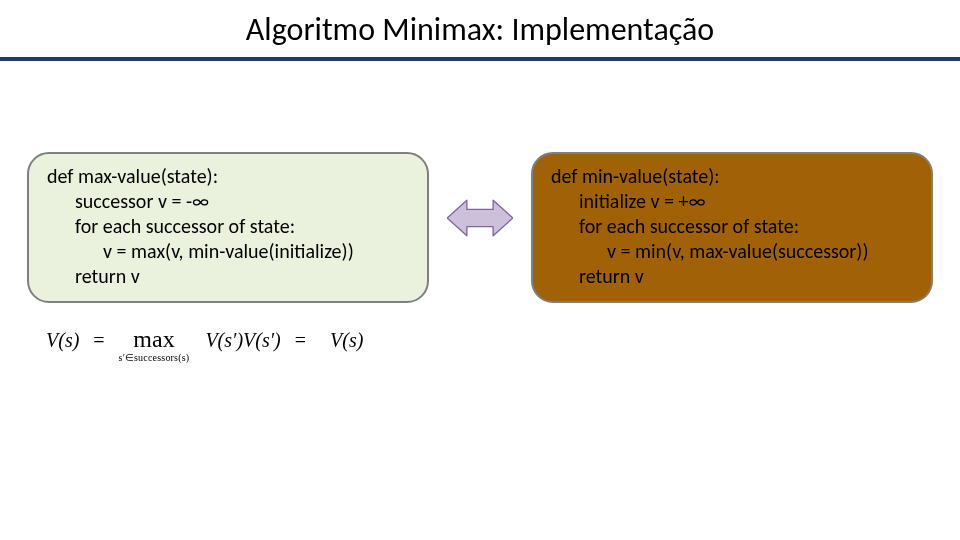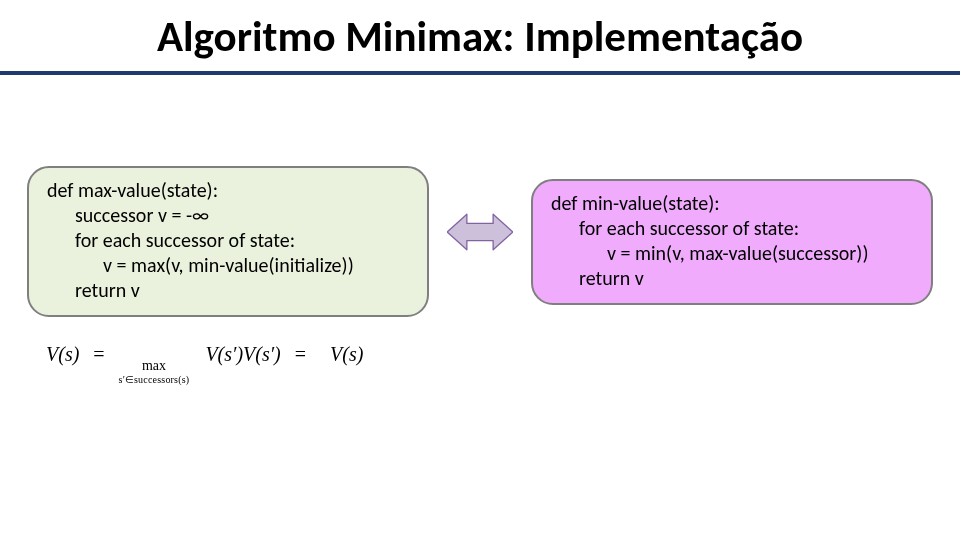--- a/index.html
+++ b/index.html
@@ -5,24 +5,24 @@
   * { box-sizing: border-box; margin: 0; padding: 0; }
   body {
     width: 960px;
     height: 540px;
     background: #ffffff;
     font-family: Calibri, "Segoe UI", Arial, sans-serif;
     color: #000;
     overflow: hidden;
   }
   .title {
-    font-size: 43px;
+    font-size: 32px;
     text-align: center;
     padding: 10px 0 8px 0;
-    font-weight: 700;
+    font-weight: 400;
   }
   .rule {
     height: 4px;
     background: #1f3a6e;
     width: 100%;
   }
   .content {
     display: flex;
     align-items: center;
     justify-content: center;
@@ -32,21 +32,21 @@
   .codebox {
     border: 2px solid #7f7f7f;
     border-radius: 22px;
     padding: 10px 18px 12px 18px;
     font-size: 20px;
     line-height: 1.25;
     width: 402px;
     margin-top: 19px;
   }
   .codebox.left  { background: #eaf1dd; }
-  .codebox.right { background: #f0abfc; }
+  .codebox.right { background: #a16207; }
   .ind1 { padding-left: 28px; }
   .ind2 { padding-left: 56px; }
   .arrow {
     width: 66px;
     height: 46px;
     flex: 0 0 auto;
   }
   .formulas {
     display: flex;
     justify-content: flex-start;
@@ -55,21 +55,21 @@
     font-size: 20px;
   }
   .formula {
     display: flex;
     align-items: flex-start;
     gap: 6px;
   }
   .lhs { font-style: italic; padding-top: 6px; }
   .eq  { padding: 6px 8px 0 8px; }
   .op  { display: flex; flex-direction: column; align-items: center; line-height: 1; }
-  .op-main { font-size: 14px; padding-top: 4px; margin-top: 18px; }
+  .op-main { font-size: 24px; padding-top: 4px; }
   .op-sub  { font-size: 10px; letter-spacing: 0.2px; padding-top: 2px; }
   .rhs { font-style: italic; padding-top: 6px; padding-left: 10px; }
   .formula-right { margin-right: 10px; }
 </style>
 </head>
 <body>
 
 <div class="title">Algoritmo Minimax: Implementação</div>
 <div class="rule"></div>
 
@@ -82,20 +82,21 @@
     <div class="ind2">v = max(v, min-value(initialize))</div>
     <div class="ind1">return v</div>
   </div>
 
   <svg class="arrow" viewBox="0 0 100 70">
     <polygon points="0,35 30,8 30,22 70,22 70,8 100,35 70,62 70,48 30,48 30,62" fill="#ccc0da" stroke="#8064a2" stroke-width="2" stroke-linejoin="round"></polygon>
   </svg>
 
   <div class="codebox right">
     <div>def min-value(state):</div>
+    <div class="ind1">initialize v = +∞</div>
     <div class="ind1">for each successor of state:</div>
     <div class="ind2">v = min(v, max-value(successor))</div>
     <div class="ind1">return v</div>
   </div>
 
 </div>
 
 <div class="formulas">
 
   <div class="formula">

